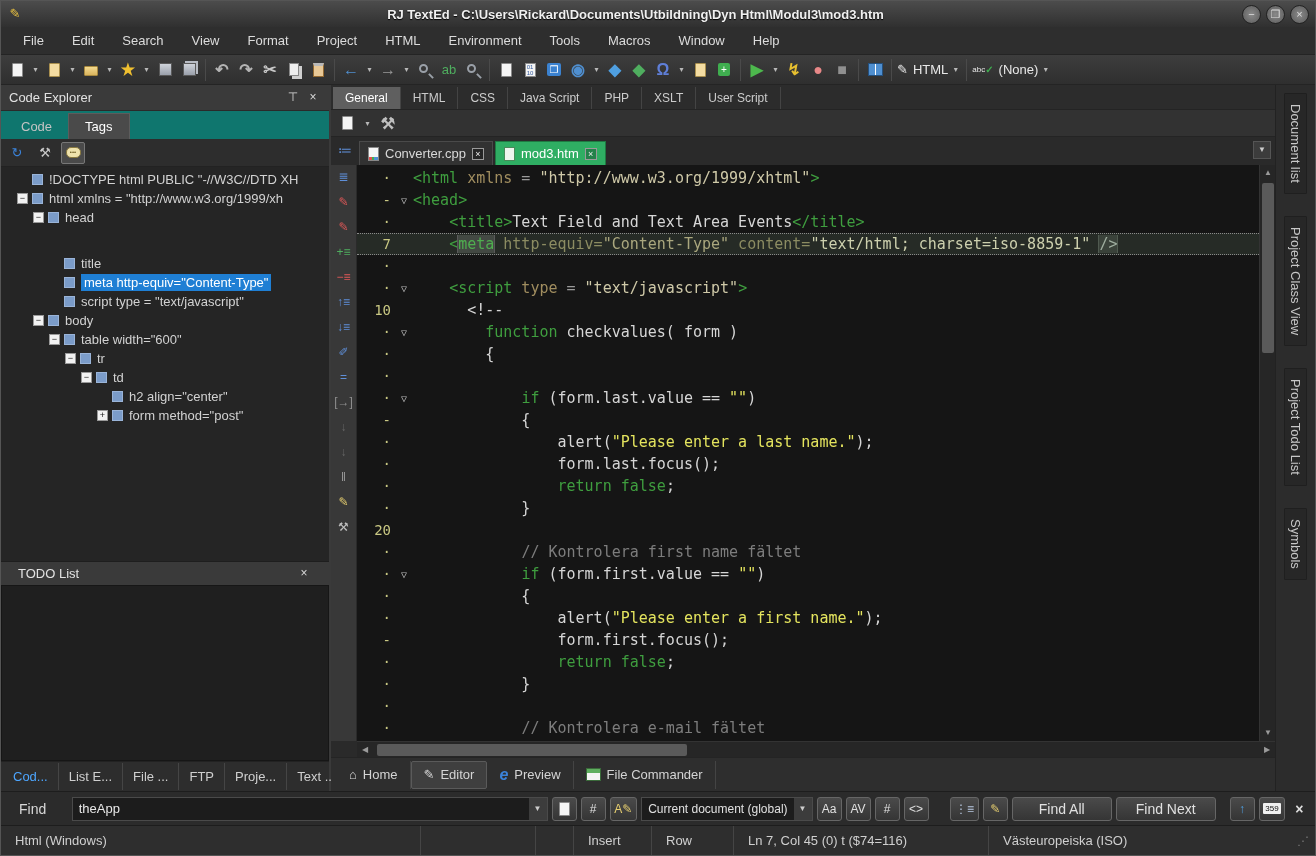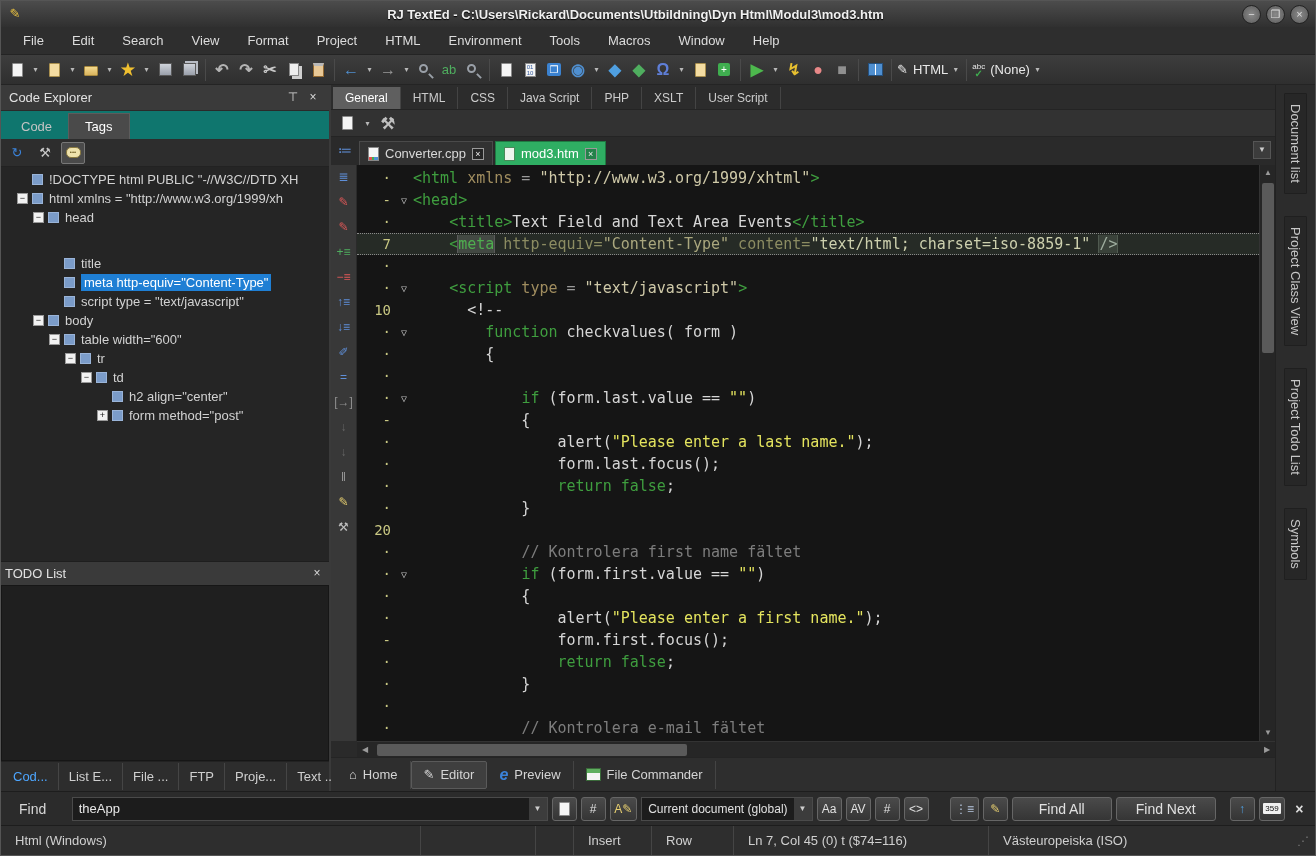--- a/index.html
+++ b/index.html
@@ -39,21 +39,21 @@
   .pgn { width:11px; height:14px; background:#f5f5f5; border:1px solid #8a8a8a; font-size:6px; color:#335a9e; line-height:6px; text-align:center;}
   .fld { width:14px; height:10px; background:linear-gradient(#f3d98e,#d9b45e); border:1px solid #a8893f; border-radius:1px; margin-top:3px;}
   .dsk { width:13px; height:13px; background:linear-gradient(#cfd3da,#9aa0ab); border:1px solid #5a5a5a;}
   .dsk2 { width:13px; height:13px; background:linear-gradient(#cfd3da,#9aa0ab); border:1px solid #5a5a5a; box-shadow:2px -2px 0 #b8bcc4;}
   .cpy { width:10px; height:13px; background:#eee; border:1px solid #888; box-shadow:3px 3px 0 #cfcfcf;}
   .clip { width:11px; height:14px; background:#e8c896; border:1px solid #946a32; border-top:3px solid #b8b8b8;}
   .mag { width:9px; height:9px; border:2px solid #9aa0a8; border-radius:50%; margin:-3px 0 0 -3px;}
   .mag:after { content:""; position:absolute; width:6px; height:2px; background:#9aa0a8; transform:rotate(45deg); left:7px; top:9px;}
   .panels { width:15px; height:13px; border:1px solid #24507e; background:linear-gradient(90deg,#4f8fd0 44%,#fff 44%,#fff 56%,#4f8fd0 56%);}
   .fc { width:15px; height:13px; border:1px solid #3a6a3a; background:linear-gradient(#5fae5f 35%,#f4f4f4 35%);}
-  .stack { display:inline-flex; flex-direction:column; align-items:center; line-height:7px;}
+  .stack { display:inline-flex; flex-direction:row; align-items:center; line-height:7px;}
   .stack .t1{font-size:8px;color:#e8e8e8;} .stack .t2{font-size:10px;color:#3fae4f;font-weight:bold;}
 
   
   .main { flex:1; display:flex; min-height:0;}
 
   
   .sidebar { width:330px; flex:none; display:flex; flex-direction:column; background:#252525;
     border-right:2px solid #3a3a3a;}
   .panel-head { height:26px; background:#3a3a3a; display:flex; align-items:center; padding:0 8px;
     font-size:13px; color:#e2e2e2; flex:none; border-bottom:1px solid #2a2a2a;}
@@ -67,21 +67,21 @@
   .ce-btn { width:24px; height:22px; display:flex; align-items:center; justify-content:center; font-size:13px; border-radius:2px;}
   .ce-btn.on { background:#4a4a4a; border:1px solid #777; }
   .bubble { width:15px; height:11px; background:#efe3ad; border:1px solid #8a7a40; border-radius:5px; font-size:6px; color:#6a5a20; line-height:9px; text-align:center;}
   .tree { flex:1; overflow:hidden; padding-top:3px; background:#252525;}
   .trow { height:19px; display:flex; align-items:center; font-size:13px; color:#d2d2d2; white-space:nowrap; overflow:hidden;}
   .ebox { width:11px; height:11px; background:#f2f2f2; color:#1a1a1a; border:1px solid #999;
     font-size:9px; line-height:9px; text-align:center; flex:none; margin-right:4px;}
   .eboxspace { width:15px; flex:none;}
   .nicon { width:11px; height:11px; background:#7b9cc9; border:1px solid #9ab4d8; flex:none; margin-right:6px;}
   .tlabel.sel { background:#1f7fd4; color:#fff; padding:1px 3px;}
-  .todo-head { height:24px; background:#3a3a3a; display:flex; align-items:center; padding:0 4px;
+  .todo-head { height:24px; background:#3a3a3a; display:flex; align-items:center; padding:0 17px;
     font-size:13px; color:#e2e2e2; flex:none; border-top:1px solid #1e1e1e;}
   .todo-body { height:176px; background:#1f1f1f; flex:none; border:1px solid #161616;}
   .sb-tabs { height:30px; display:flex; align-items:center; background:#2d2d2d; padding:0 2px;
     flex:none; border-top:1px solid #222;}
   .sb-tab { padding:6px 10px; font-size:13px; color:#cfcfcf; border-right:1px solid #454545; white-space:nowrap;}
   .sb-tab.on { color:#4da6ff; }
 
   
   .center { flex:1; display:flex; flex-direction:column; min-width:0; background:#2a2a2a;}
   .lang-tabs { height:24px; display:flex; align-items:flex-end; background:#2c2c2c; flex:none; padding-left:2px;}

